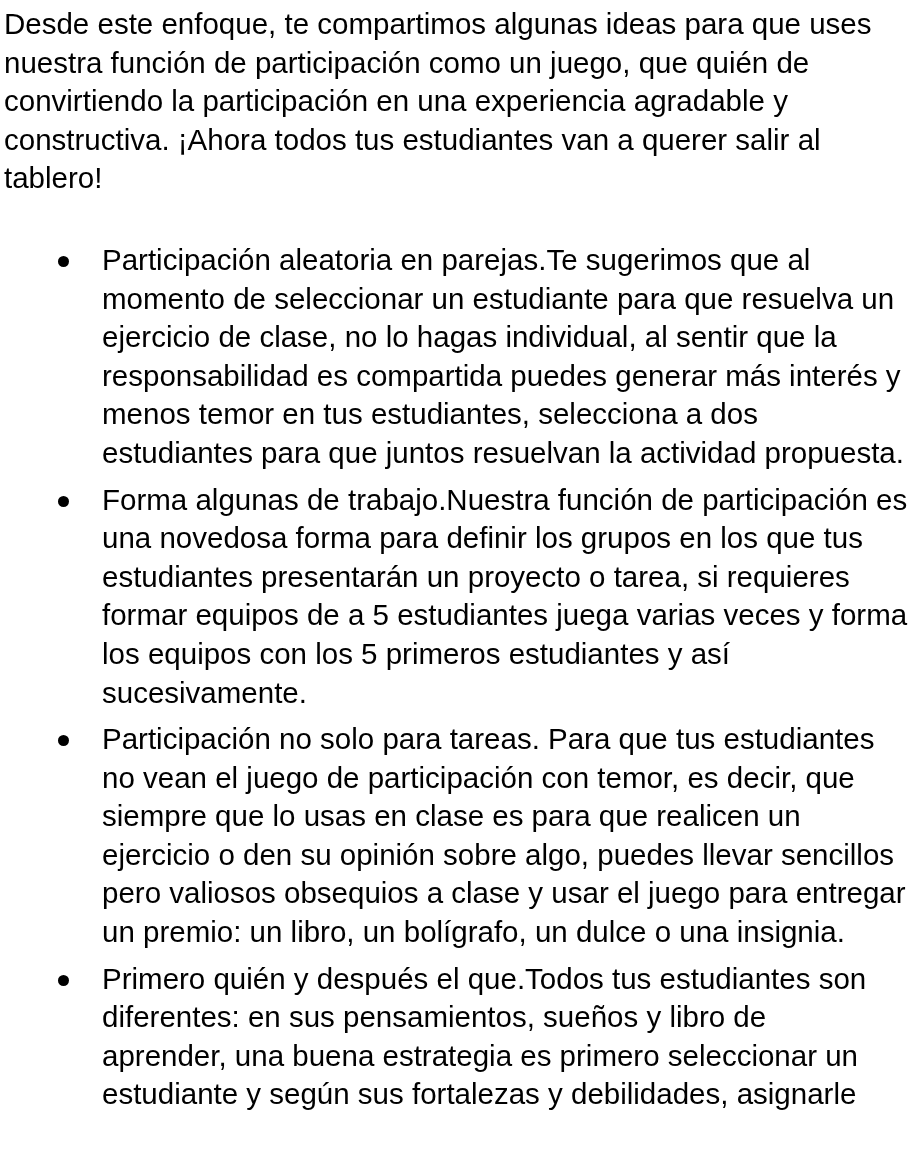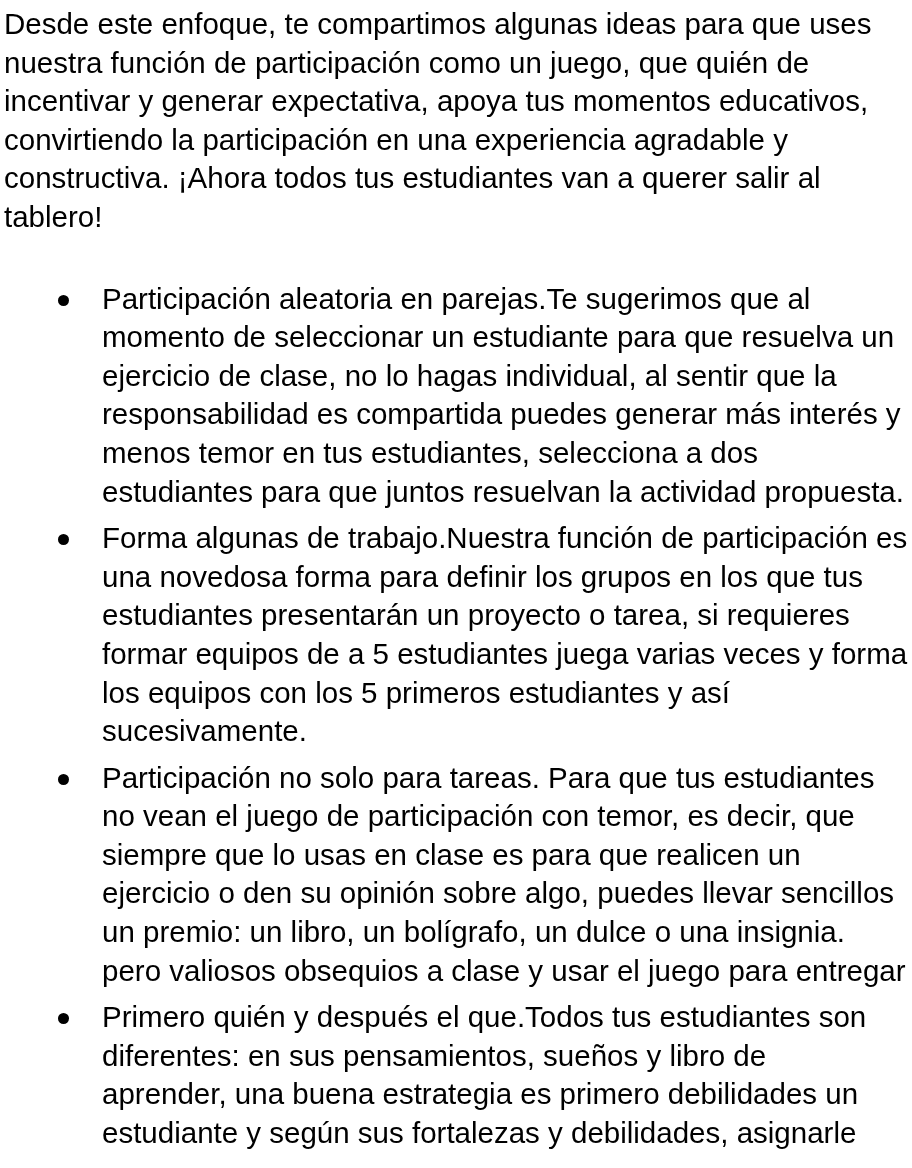--- a/index.html
+++ b/index.html
@@ -48,21 +48,20 @@
   }
 </style>
 </head>
 <body>
 
 <div class="doc">
 
   <div class="para">
       <div class="line">Desde este enfoque, te compartimos algunas ideas para que uses</div>
       <div class="line">nuestra función de participación como un juego, que quién de</div>
-      <div class="line">incentivar y generar expectativa, apoya tus momentos educativos,</div>
       <div class="line">convirtiendo la participación en una experiencia agradable y</div>
       <div class="line">constructiva. ¡Ahora todos tus estudiantes van a querer salir al</div>
       <div class="line">tablero!</div>
     </div>
 
   <ul class="list">
 
     <li class="item">
       <span class="dot"></span>
       <div>
@@ -87,29 +86,29 @@
         </div>
     </li>
 
     <li class="item">
       <span class="dot"></span>
       <div>
           <div class="line">Participación no solo para tareas. Para que tus estudiantes</div>
           <div class="line">no vean el juego de participación con temor, es decir, que</div>
           <div class="line">siempre que lo usas en clase es para que realicen un</div>
           <div class="line">ejercicio o den su opinión sobre algo, puedes llevar sencillos</div>
+          <div class="line">pero valiosos obsequios a clase y usar el juego para entregar</div>
           <div class="line">un premio: un libro, un bolígrafo, un dulce o una insignia.</div>
-          <div class="line">pero valiosos obsequios a clase y usar el juego para entregar</div>
         </div>
     </li>
 
     <li class="item">
       <span class="dot"></span>
       <div>
           <div class="line">Primero quién y después el que.Todos tus estudiantes son</div>
           <div class="line">diferentes: en sus pensamientos, sueños y libro de</div>
-          <div class="line">aprender, una buena estrategia es primero debilidades un</div>
+          <div class="line">aprender, una buena estrategia es primero seleccionar un</div>
           <div class="line">estudiante y según sus fortalezas y debilidades, asignarle</div>
         </div>
     </li>
 
   </ul>
 </div>
 
 </body></html>

